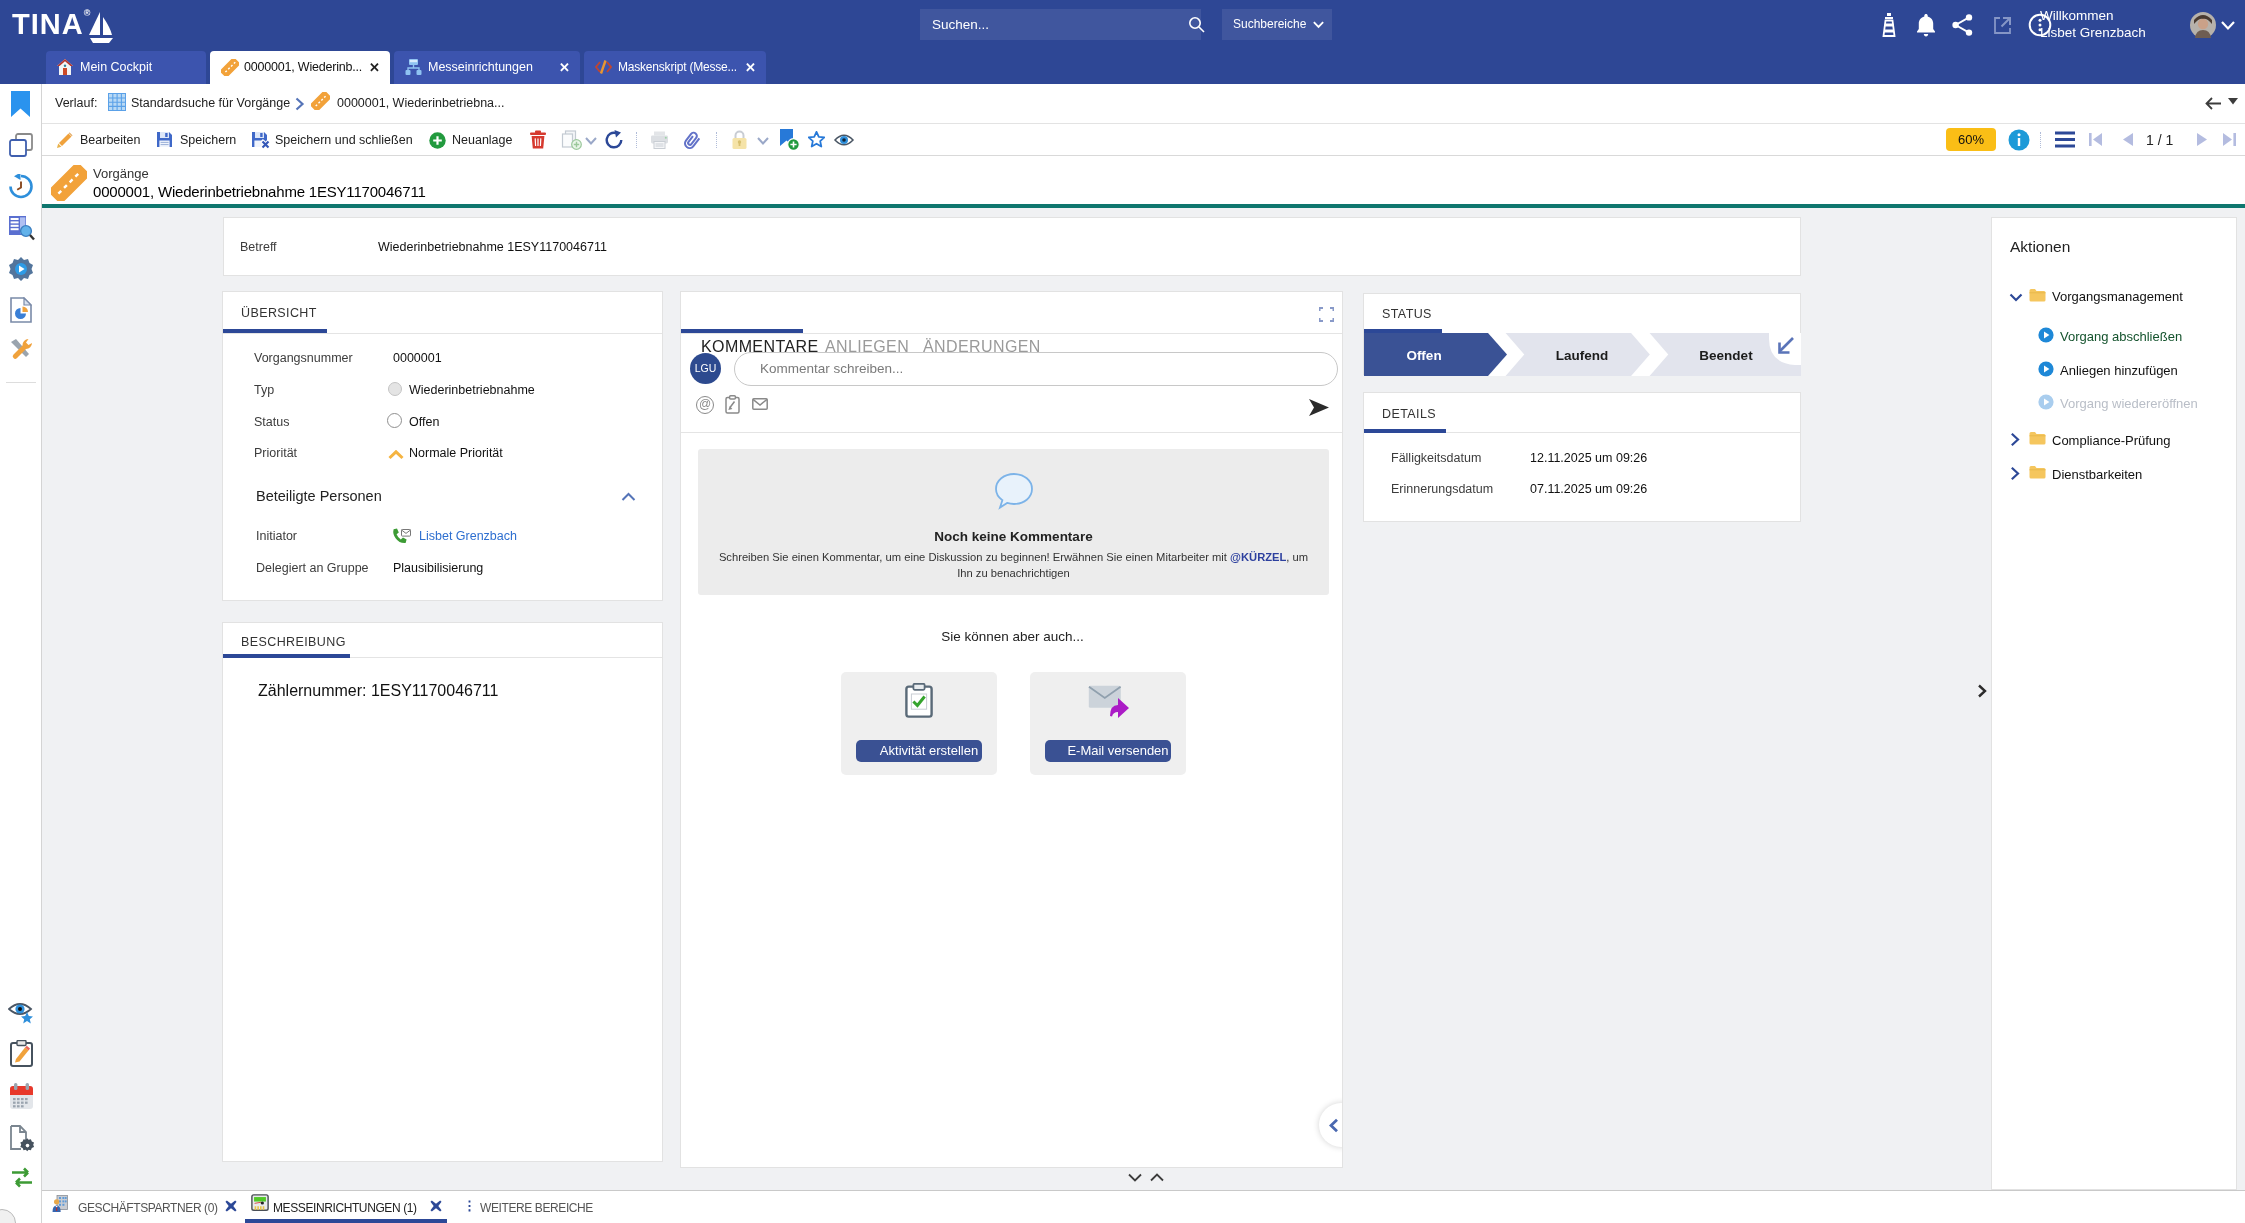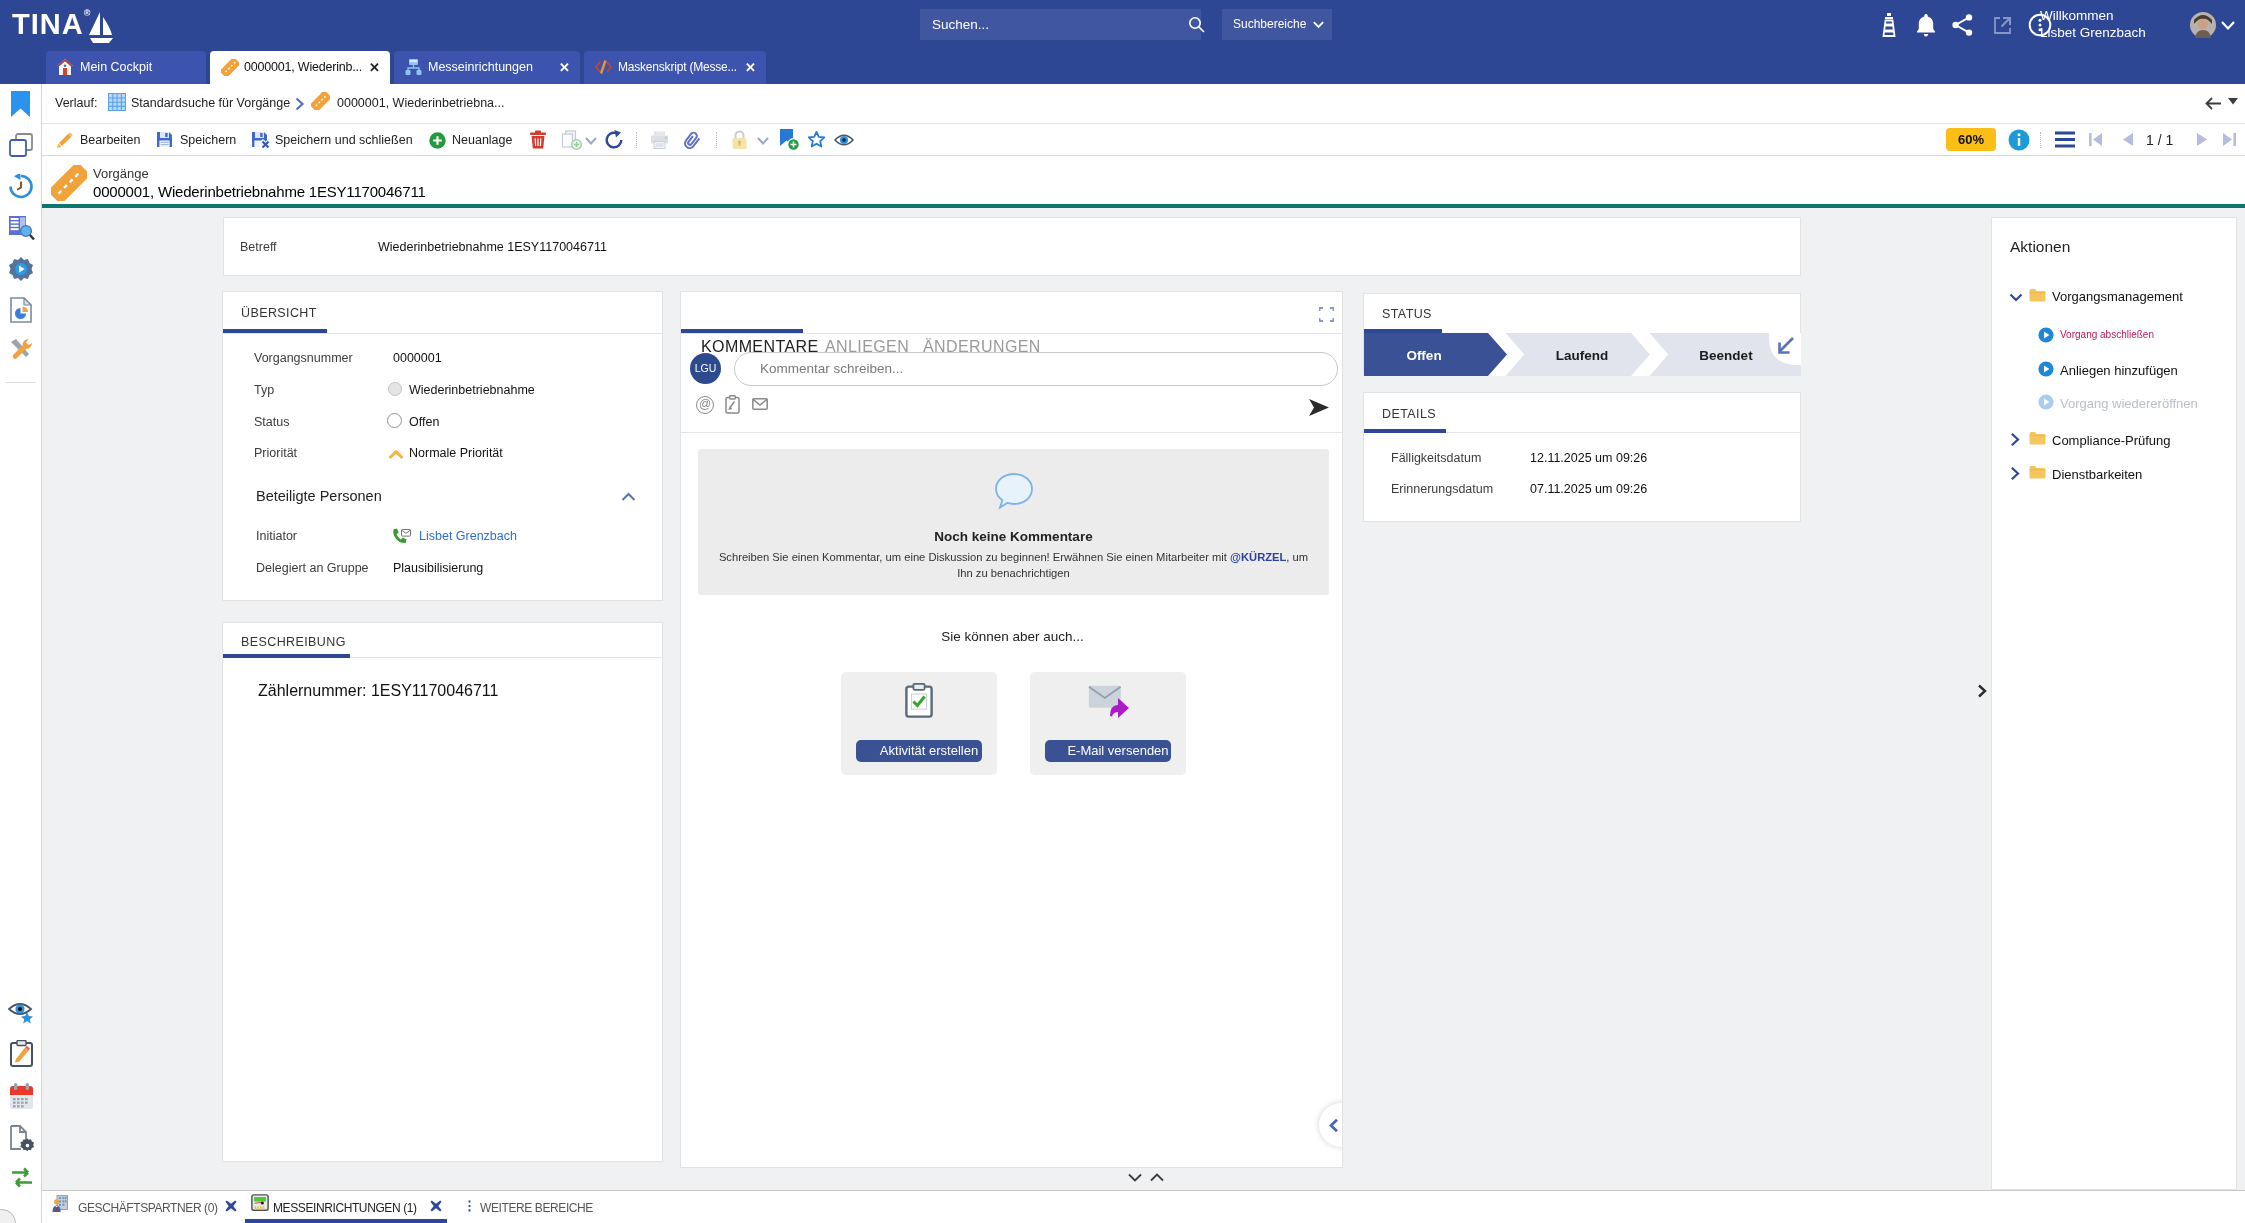--- a/index.html
+++ b/index.html
@@ -322,21 +322,21 @@
       <path d="M15.5 12.4 V18.6 M12.4 15.5 H18.6" stroke="#fff" stroke-width="1.6"></path>
     </svg>
     <svg class="abs" style="left:766px;top:7px" width="17" height="17" viewBox="0 0 17 17">
       <path d="M8.5 0.8 L10.8 5.8 L16.3 6.4 L12.2 10.1 L13.3 15.5 L8.5 12.7 L3.7 15.5 L4.8 10.1 L0.7 6.4 L6.2 5.8 Z" fill="none" stroke="#2779d8" stroke-width="1.8" stroke-linejoin="round"></path>
     </svg>
     <svg class="abs" style="left:792px;top:9px" width="20" height="14" viewBox="0 0 20 14">
       <path d="M1 7 Q10 -2.5 19 7 Q10 16.5 1 7 Z" fill="#fff" stroke="#4a5664" stroke-width="1.6"></path>
       <circle cx="10" cy="7" r="4" fill="#2e8fdb"></circle>
       <circle cx="10" cy="7" r="1.8" fill="#10253a"></circle>
     </svg>
-    <div class="abs btn60" style="left:1904px;top:4px;width:50px;height:23px;background:#fabe16;border-radius:4px;color:#111;font-weight:bold;font-size:13px;text-align:center;line-height:23px">60%</div>
+    <div class="abs btn60" style="left:1904px;top:4px;width:50px;height:23px;background:#fabe16;border-radius:4px;color:#111;font-weight:normal;font-size:13px;text-align:center;line-height:23px">60%</div>
     <svg class="abs" style="left:1966px;top:5px" width="22" height="22" viewBox="0 0 22 22">
       <circle cx="11" cy="11" r="10.5" fill="#1d9ad8"></circle>
       <rect x="9.8" y="9" width="2.4" height="8" fill="#fff"></rect>
       <circle cx="11" cy="5.8" r="1.5" fill="#fff"></circle>
     </svg>
     <div class="abs" style="left:1998px;top:8px;width:1px;height:16px;border-left:1.5px dotted #b0bcd8"></div>
     <svg class="abs" style="left:2013px;top:7px" width="20" height="17" viewBox="0 0 20 17" stroke="#2c4897" stroke-width="2.8">
       <path d="M0 2 H20 M0 8.5 H20 M0 15 H20"></path>
     </svg>
     <svg class="abs" style="left:2046px;top:8px" width="15" height="15" viewBox="0 0 15 15" fill="#b4bce0">
@@ -500,21 +500,21 @@
     </svg>
     <svg class="abs" style="left:37px;top:70px" width="17" height="14" viewBox="0 0 17 14">
       <path d="M0.5 2.5 Q0.5 1 2 1 L6 1 L7.5 3 L15 3 Q16.5 3 16.5 4.5 L16.5 12 Q16.5 13.5 15 13.5 L2 13.5 Q0.5 13.5 0.5 12 Z" fill="#f5c65e"></path>
       <path d="M0.5 4.8 L16.5 4.8" stroke="#e8b84a" stroke-width="1"></path>
     </svg>
     <div class="abs" style="left:60px;top:71px;font-size:13px;color:#111">Vorgangsmanagement</div>
     <svg class="abs" style="left:46px;top:109px" width="16" height="16" viewBox="0 0 16 16">
       <circle cx="8" cy="8" r="7.6" fill="#1e88d7"></circle>
       <path d="M6 4.6 L11.4 8 L6 11.4 Z" fill="#fff"></path>
     </svg>
-    <div class="abs" style="left:68px;top:111px;font-size:10px;color:#be185d">Vorgang abschließen</div>
+    <div class="abs" style="left:68px;top:111px;font-size:13px;color:#14532d">Vorgang abschließen</div>
     <svg class="abs" style="left:46px;top:143px" width="16" height="16" viewBox="0 0 16 16">
       <circle cx="8" cy="8" r="7.6" fill="#1e88d7"></circle>
       <path d="M6 4.6 L11.4 8 L6 11.4 Z" fill="#fff"></path>
     </svg>
     <div class="abs" style="left:68px;top:145px;font-size:13px;color:#111">Anliegen hinzufügen</div>
     <svg class="abs" style="left:46px;top:176px" width="16" height="16" viewBox="0 0 16 16">
       <circle cx="8" cy="8" r="7.6" fill="#a9cdee"></circle>
       <path d="M6 4.6 L11.4 8 L6 11.4 Z" fill="#fff"></path>
     </svg>
     <div class="abs" style="left:68px;top:178px;font-size:13px;color:#b9bec7">Vorgang wiedereröffnen</div>

